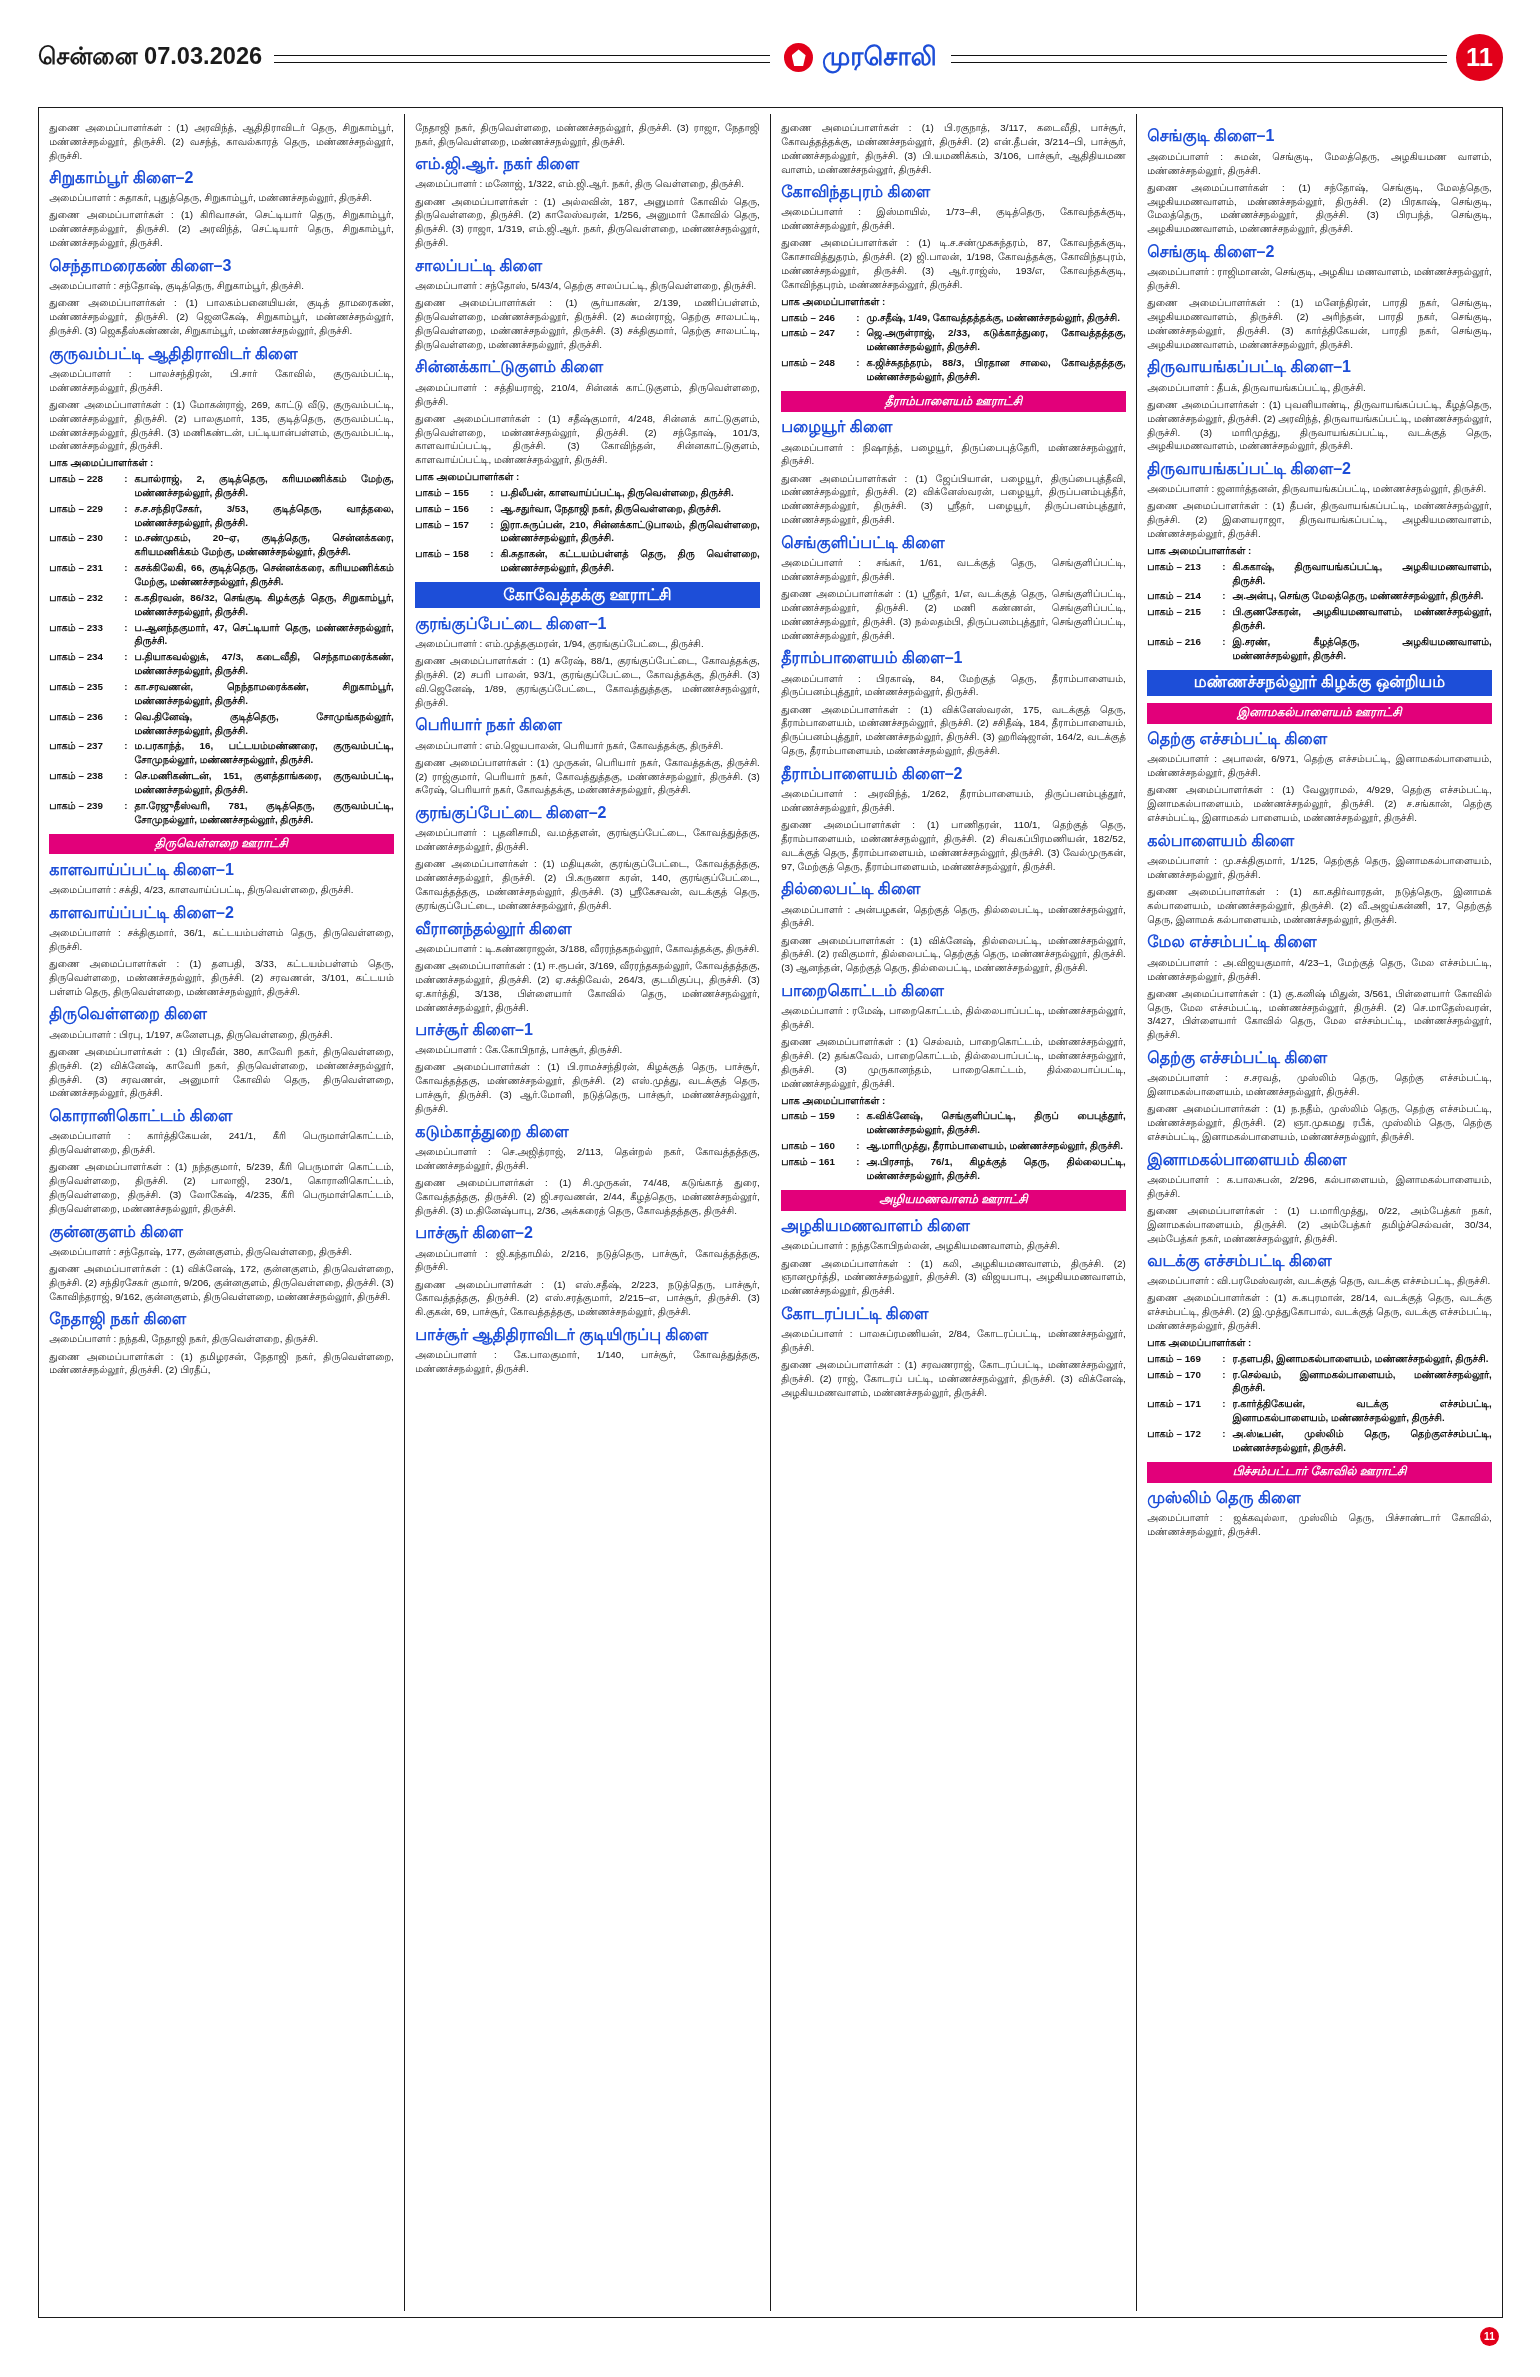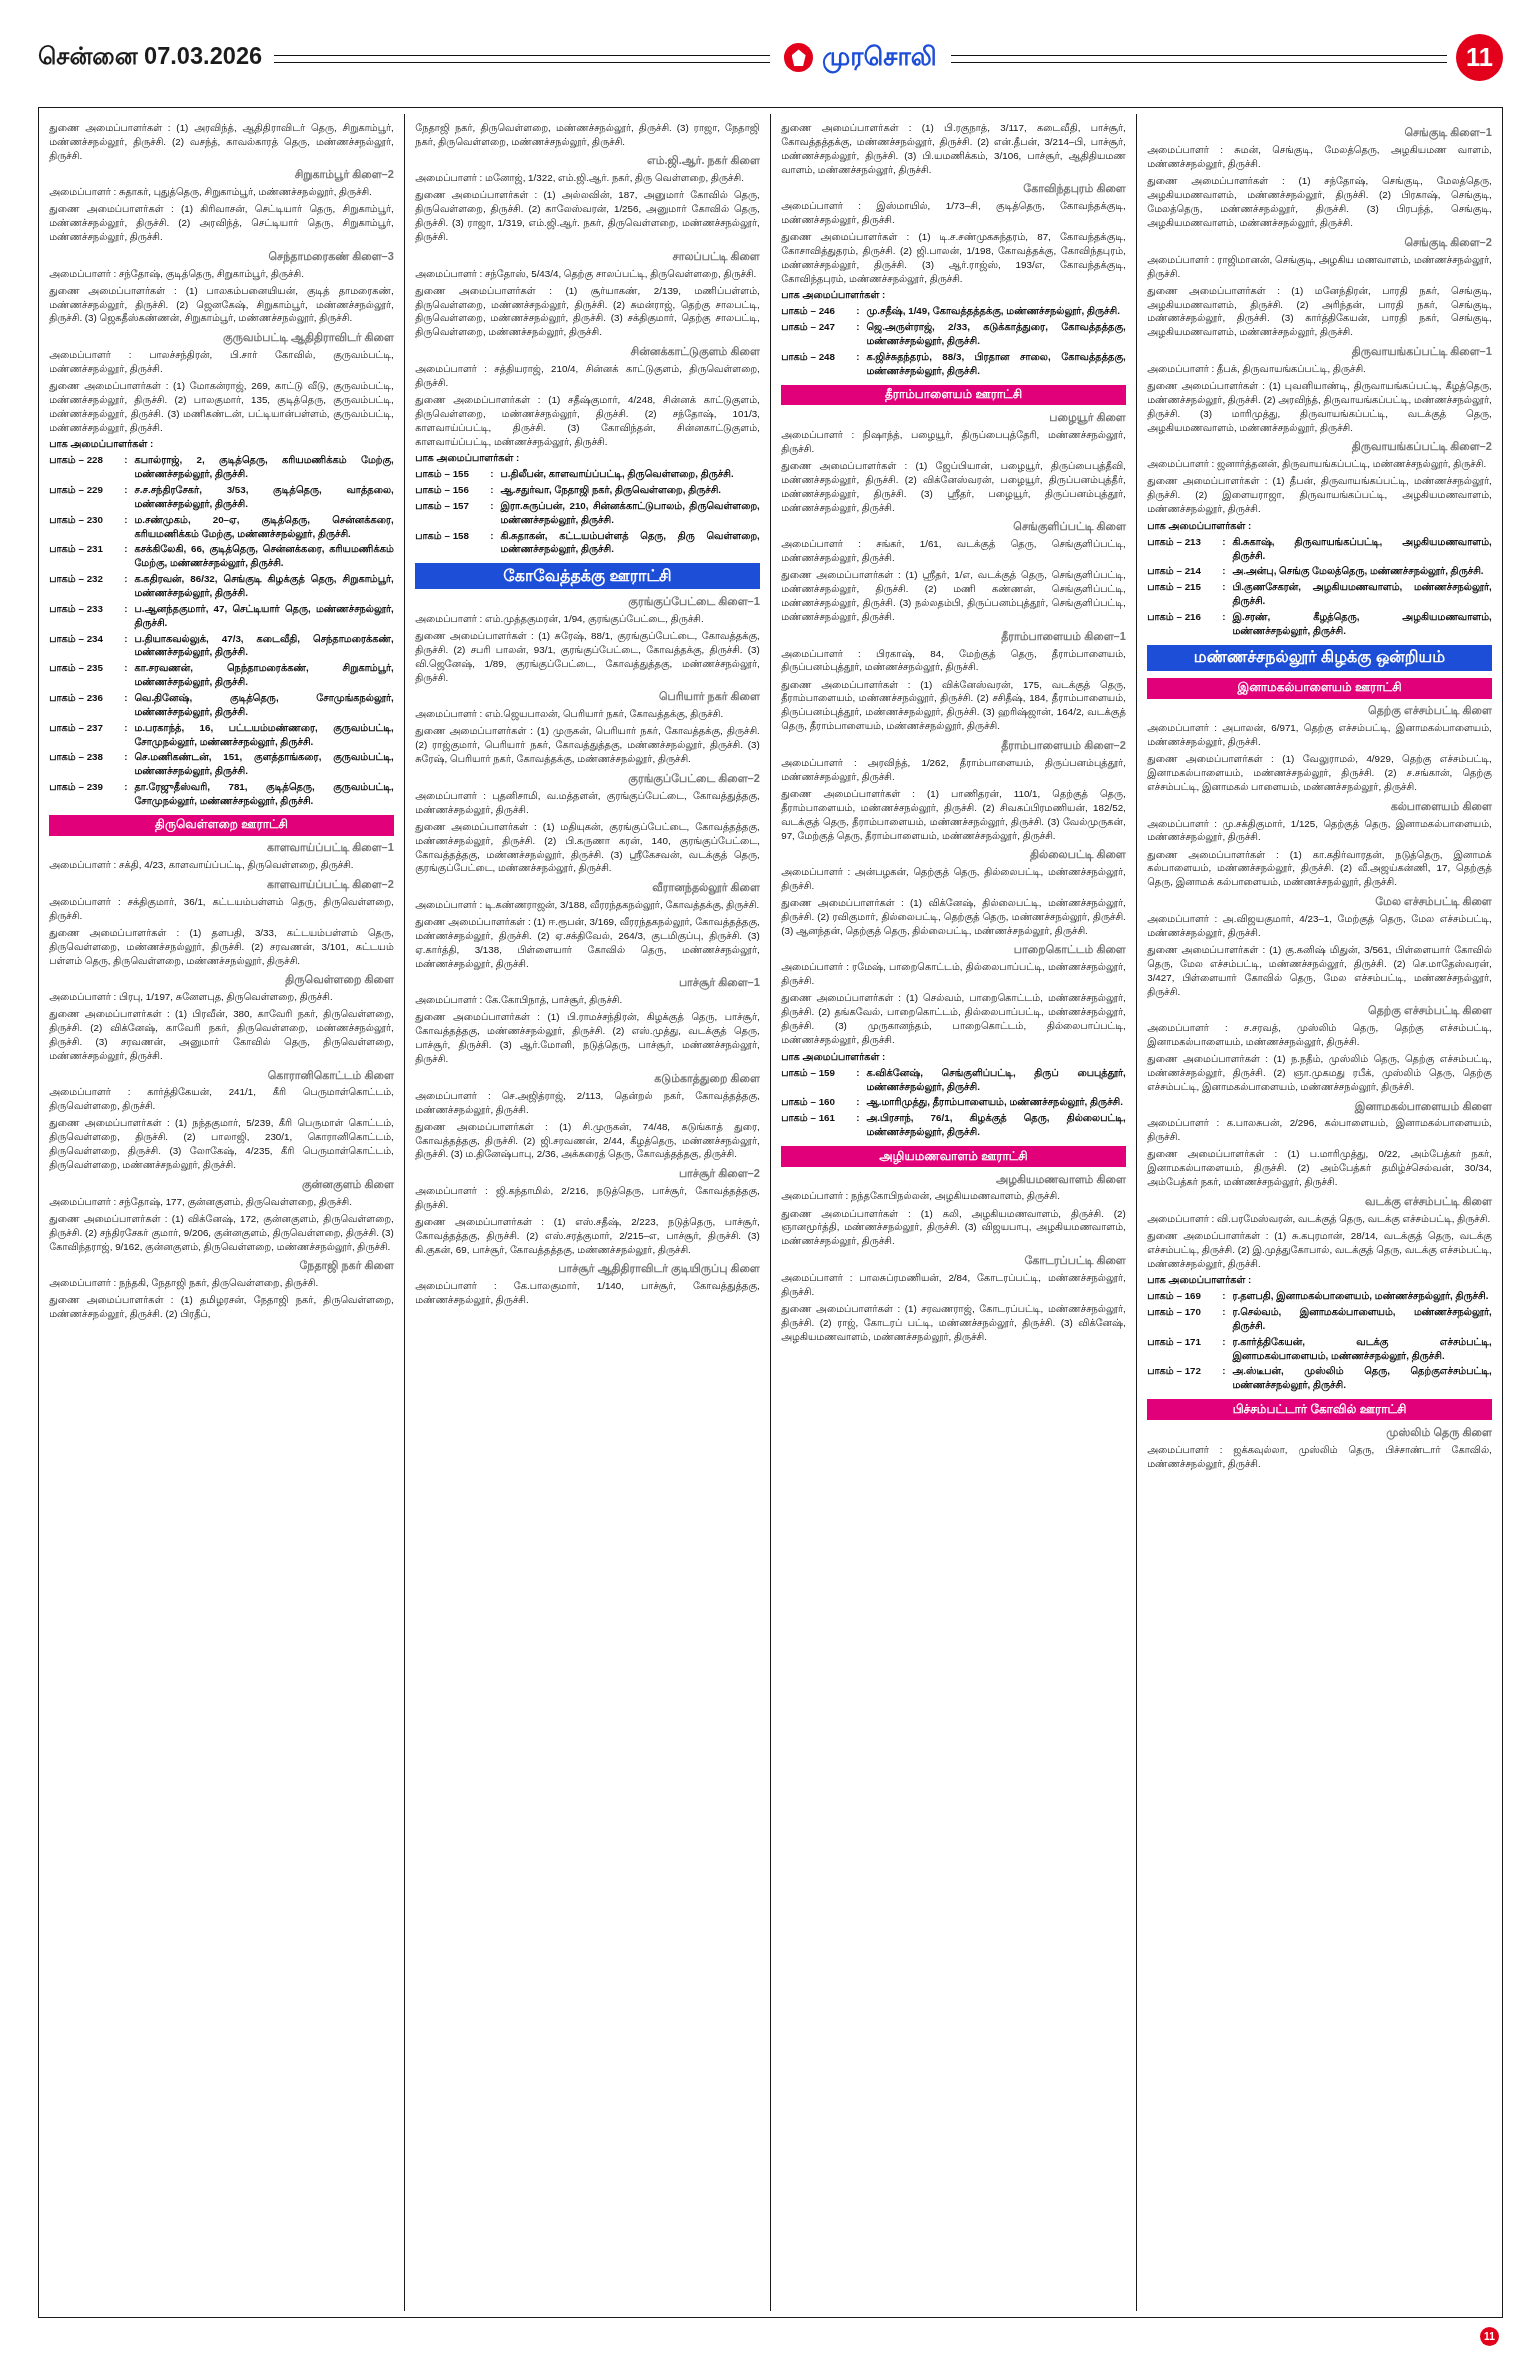--- a/index.html
+++ b/index.html
@@ -102,36 +102,37 @@
   .column {
     flex: 1 1 0;
     padding: 6.4px 10.2px 6.4px 10.2px;
     box-sizing: border-box;
     border-right: 1.3px solid #1b1b1b;
     overflow: hidden;
   }
   .column:last-child { border-right: none; }
 
   .hdr-pink {
-    color: #737373;
-    font-weight: bold;
-    font-size: 11px;
-    text-align: right;
+    color: #1d4ed8;
+    font-weight: bold;
+    font-size: 16px;
+    text-align: left;
     margin: 5.7px 0 3.2px 0;
     line-height: 1.25;
   }
   .hdr-band {
     background: #e2007a;
     color: #ffffff;
     font-weight: bold;
     font-size: 12px;
     text-align: center;
     padding: 2.6px 3.8px;
     margin: 7px 0 3.8px 0;
     line-height: 1.3;
+    font-style: italic;
   }
   .hdr-band-red {
     background: #1d4ed8;
     color: #ffffff;
     font-weight: bold;
     font-size: 16px;
     text-align: center;
     padding: 2.6px 3.8px;
     margin: 7px 0 3.8px 0;
     line-height: 1.3;

